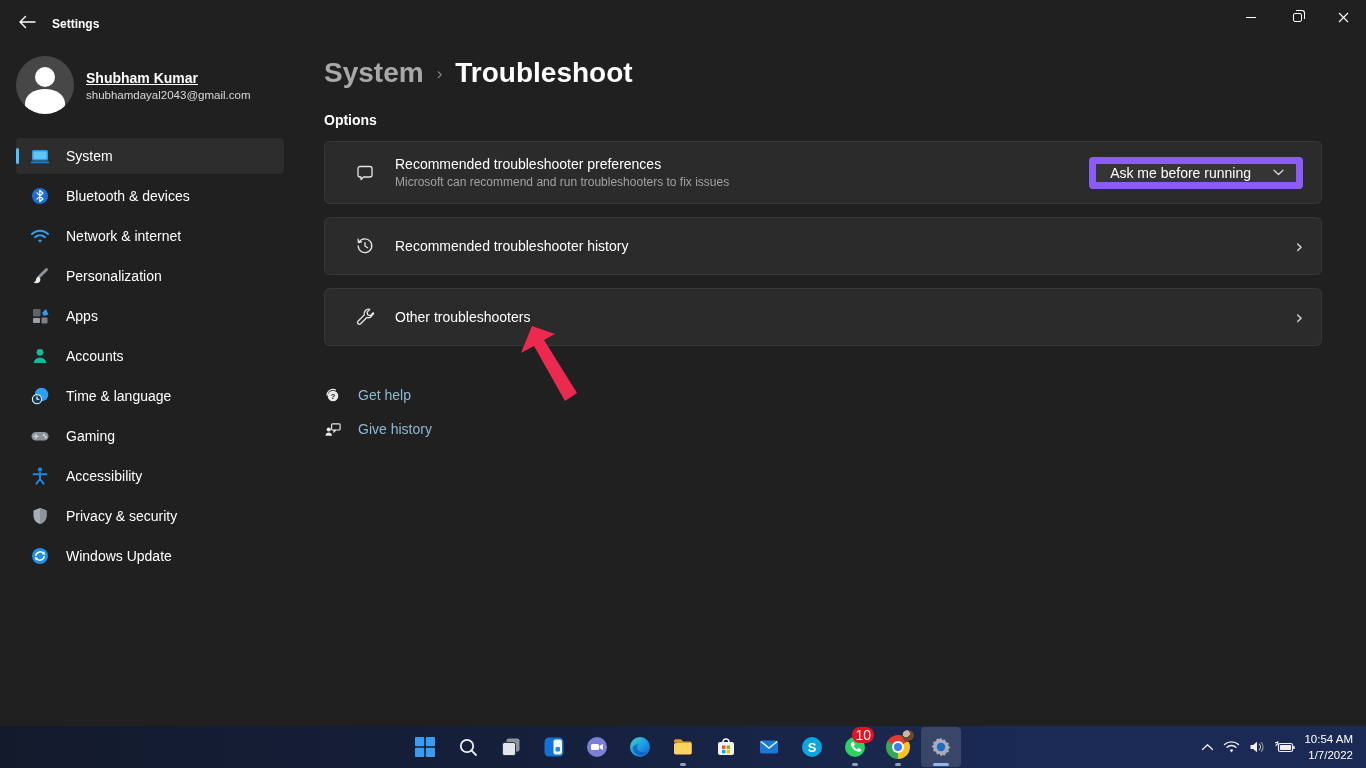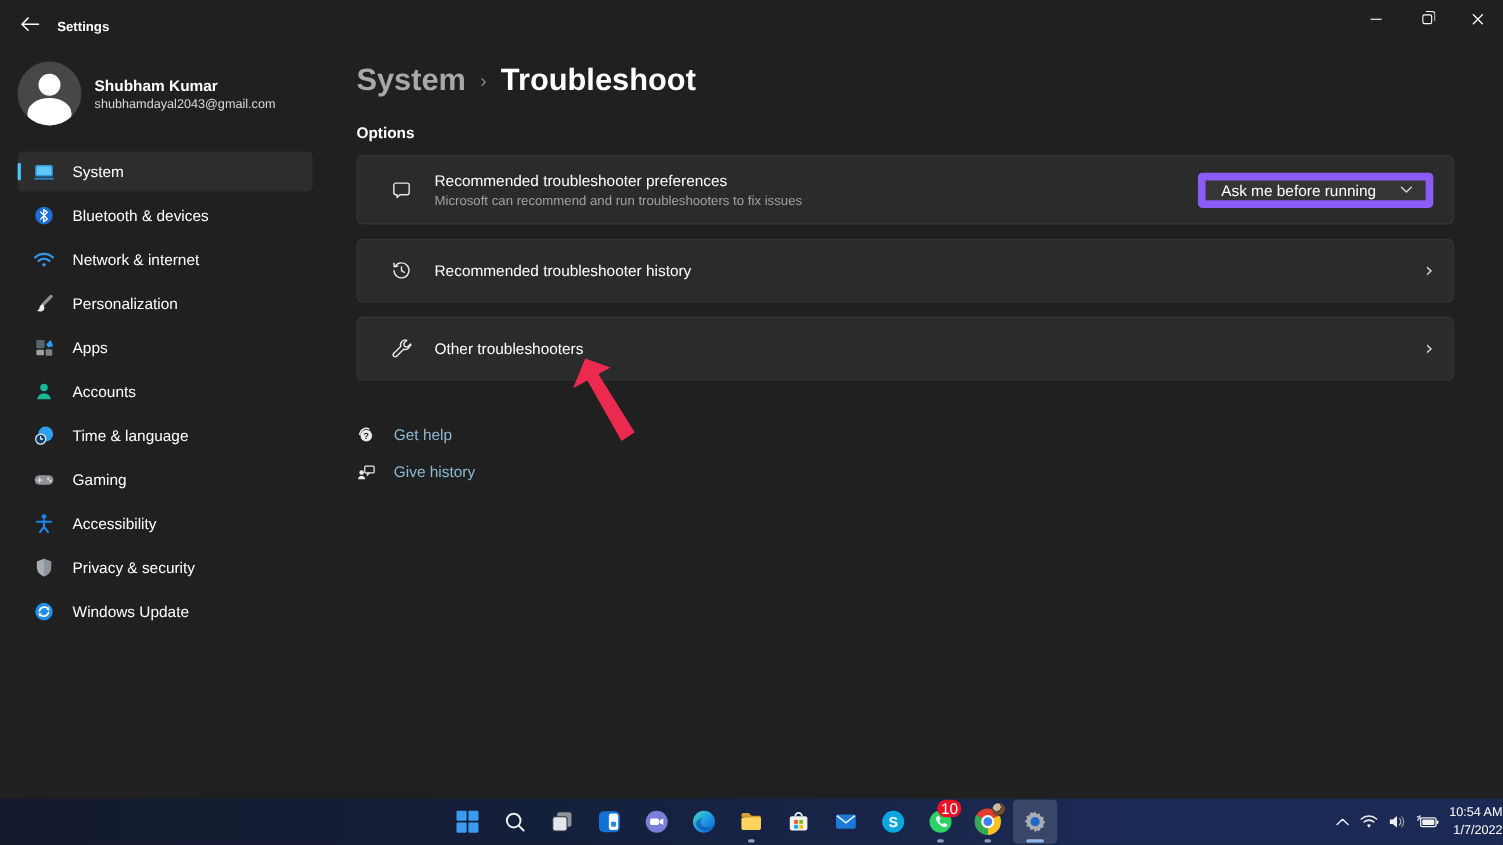--- a/index.html
+++ b/index.html
@@ -17,21 +17,21 @@
   .glyph-restore { width:9px; height:9px; border:1px solid #fff; border-radius:2px; position:relative; }
   .glyph-restore::before { content:""; position:absolute; left:2px; top:-4px; width:8px; height:8px;
     border-top:1px solid #fff; border-right:1px solid #fff; border-top-right-radius:3px; }
 
   
   .sidebar { position:absolute; top:40px; left:0; width:300px; bottom:42px; padding:0 16px; }
   .profile { display:flex; align-items:center; gap:12px; margin-top:16px; cursor:pointer; }
   .avatar { width:58px; height:58px; border-radius:50%; background:#474747; position:relative; overflow:hidden; flex:none; }
   .avatar::before { content:""; position:absolute; left:19px; top:11px; width:20px; height:20px; border-radius:50%; background:#fff; }
   .avatar::after { content:""; position:absolute; left:9px; top:33px; width:40px; height:28px; border-radius:50% 50% 45% 45%; background:#fff; }
-  .profile-name { font-size:14px; font-weight:700; }
+  .profile-name { font-size:14px; font-weight:700;text-decoration:underline; }
   .profile-email { font-size:11.5px; color:#d9d9d9; margin-top:3px; }
 
   .searchbox { margin-top:22px; height:32px; background:#2f2f2f; border:1px solid #3a3a3a;
     border-bottom:1px solid #898989; border-radius:4px; display:flex; align-items:center; padding:0 10px; }
   .searchbox input { flex:1; background:transparent; border:none; outline:none; color:#fff; font-size:13px;
     font-family:"Liberation Sans", sans-serif; }
   .searchbox input::placeholder { color:#cfcfcf; }
 
   .nav { margin-top:24px; }
   .nav-item { position:relative; height:36px; margin-bottom:4px; border-radius:4px;
@@ -84,21 +84,21 @@
     background:#e81224; color:#fff; font-size:14px; font-weight:400;
     display:flex; align-items:center; justify-content:center; padding:0 3px; }
   .chrome-ava { position:absolute; top:3px; right:4px; width:12px; height:12px; border-radius:50%;
     background:radial-gradient(circle at 35% 30%, #c7b9a6 0 30%, #6d4a2c 31% 70%, #2c1c10 71%); }
   .chrome-disc { width:24px; height:24px; border-radius:50%; position:relative;
     background:conic-gradient(from -60deg,#e33b2e 0 120deg,#fcc31f 0 240deg,#34a853 0 360deg); }
   .chrome-disc::before { content:""; position:absolute; inset:6px; border-radius:50%; background:#fff; }
   .chrome-disc::after { content:""; position:absolute; inset:8px; border-radius:50%; background:#3d7ef0; }
 
   .tray { position:absolute; right:0; bottom:0; height:42px; display:flex; align-items:center;
-    gap:9px; padding-right:0; }
+    gap:9px; padding-right:13px; }
   .tray-ico { display:flex; align-items:center; justify-content:center; cursor:pointer; }
   .clock { text-align:right; font-size:11.5px; line-height:1.4; cursor:pointer; }
 </style>
 </head>
 <body>
 
 <div class="titlebar">
   <div class="back-btn">
     <svg width="18" height="14" viewBox="0 0 18 14">
       <path d="M17 7H2.5M7.5 1.5L2 7l5.5 5.5" stroke="#fff" stroke-width="1.4" fill="none" stroke-linecap="round" stroke-linejoin="round"></path>

